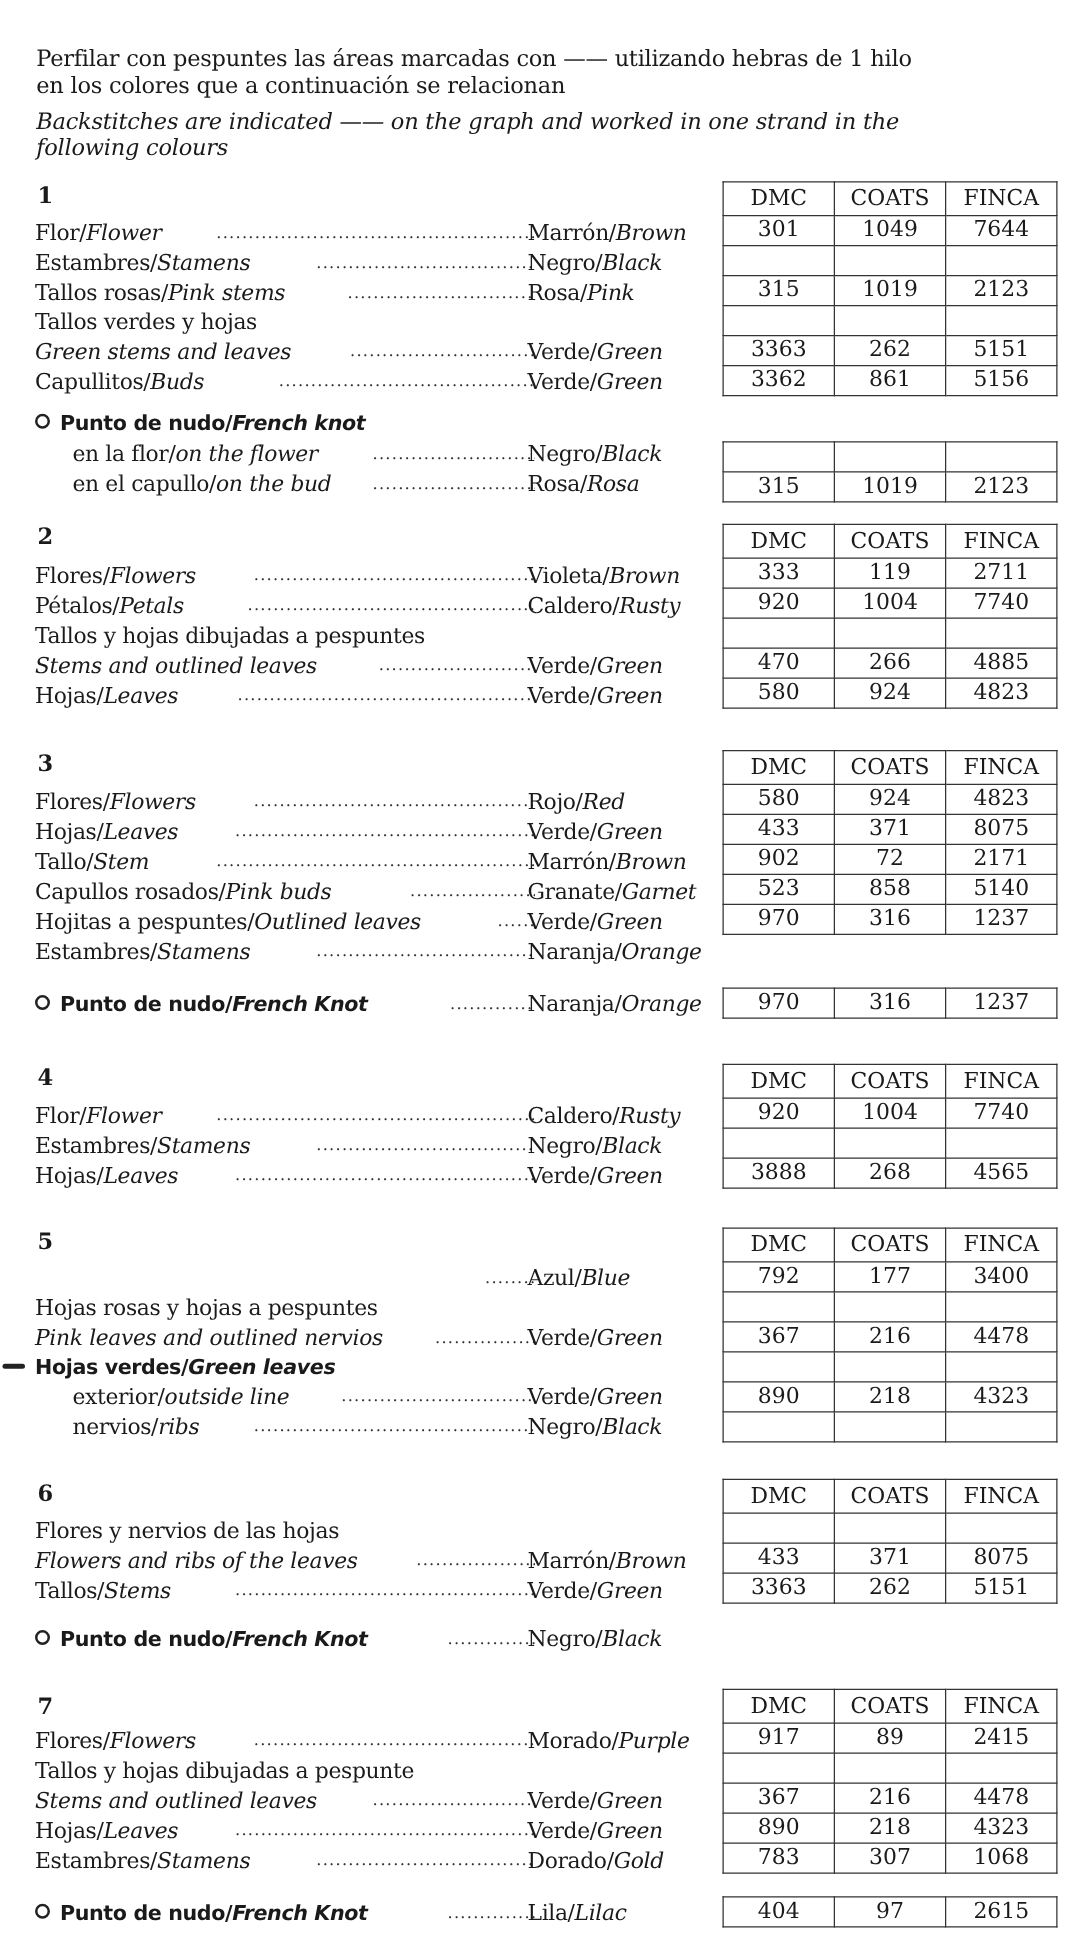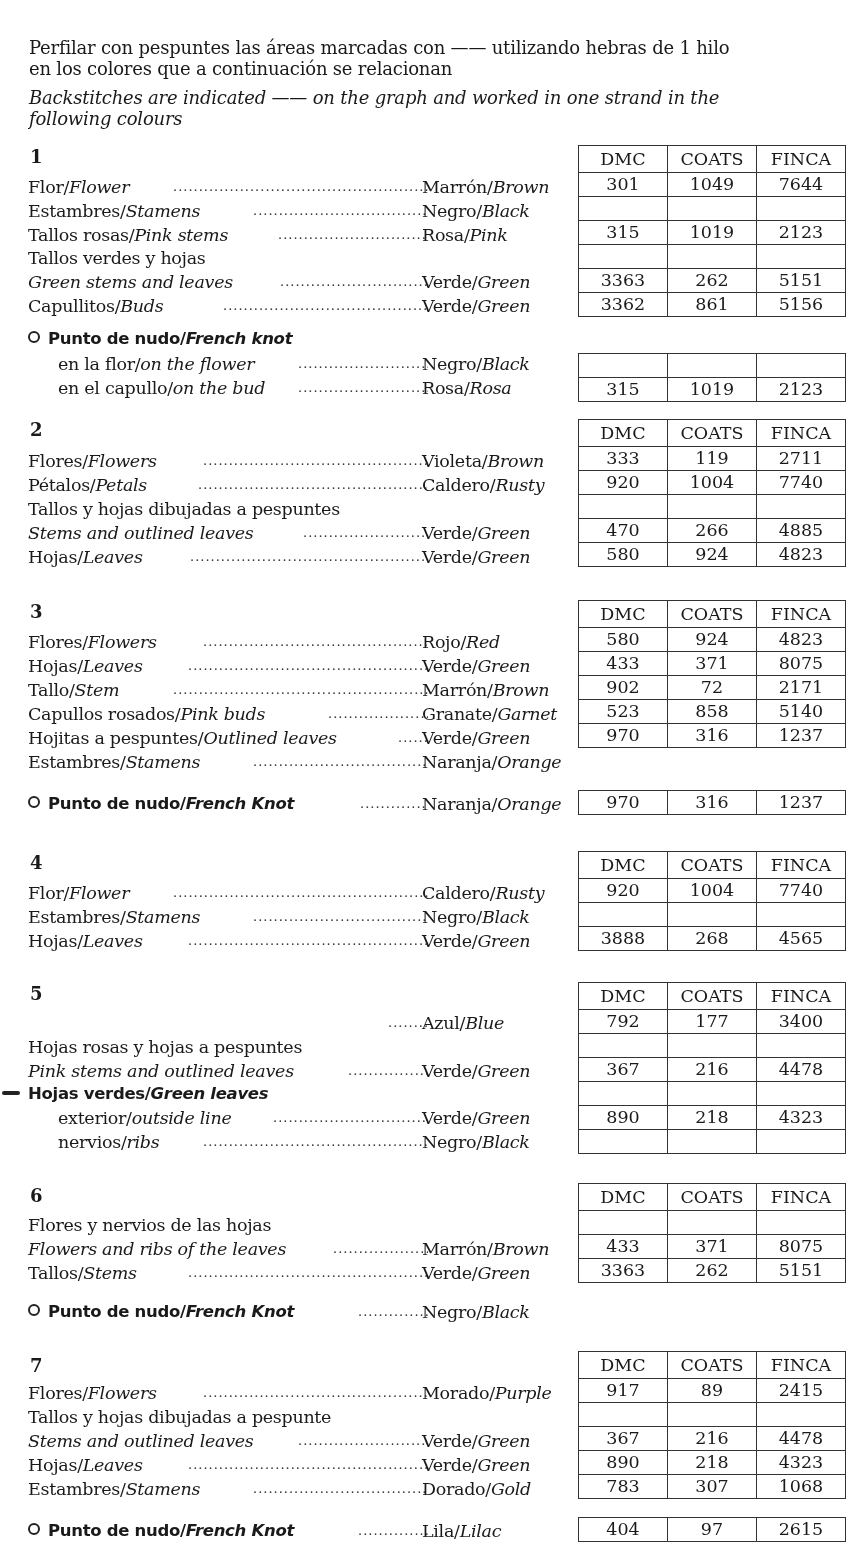--- a/index.html
+++ b/index.html
@@ -316,21 +316,21 @@
 
 <div class="sec-num" style="top:983px">5</div>
 <div class="row" style="top:1011px">
     <span class="dots" style="width:40px">..................................................................</span>
     <span class="col"><span>Azul/</span><span class="e">Blue</span></span>
   </div>
 <div class="row" style="top:1035px">
     <span class="lbl"><span>Hojas rosas y hojas a pespuntes</span></span>
   </div>
 <div class="row" style="top:1059px">
-    <span class="lbl"><span class="e">Pink stems and outlined leaves</span></span>
+    <span class="lbl"><span class="e">Pink leaves and outlined nervios</span></span>
     <span class="dots" style="width:80px">..................................................................</span>
     <span class="col"><span>Verde/</span><span class="e">Green</span></span>
   </div>
 <div class="dash-mark" style="top:1091px"></div>
 <div class="row bold" style="top:1082px">
     <span class="lbl"><span>Hojas verdes/</span><i>Green leaves</i></span>
   </div>
 <div class="row indent" style="top:1106px">
     <span class="lbl"><span>exterior/</span><span class="e">outside line</span></span>
     <span class="dots" style="width:155px">..................................................................</span>

